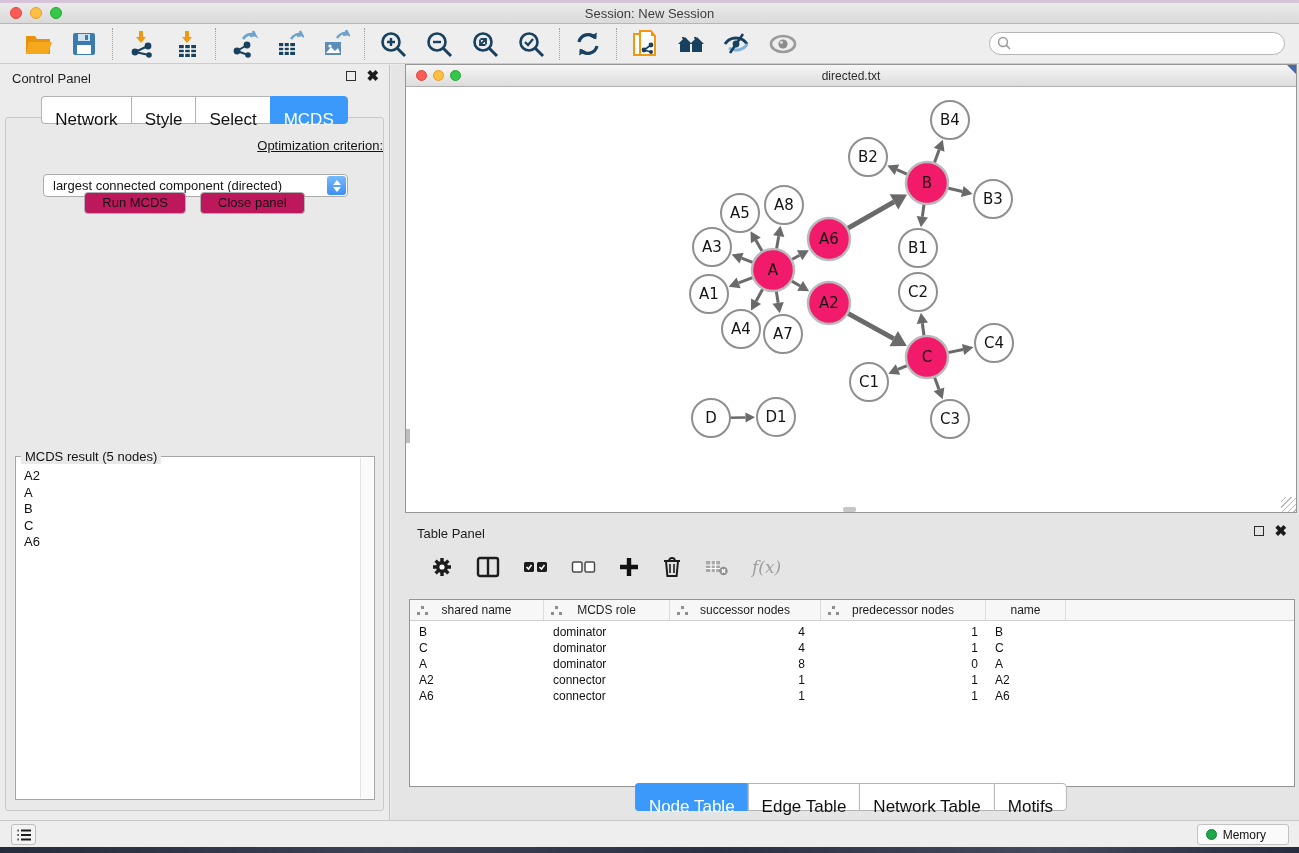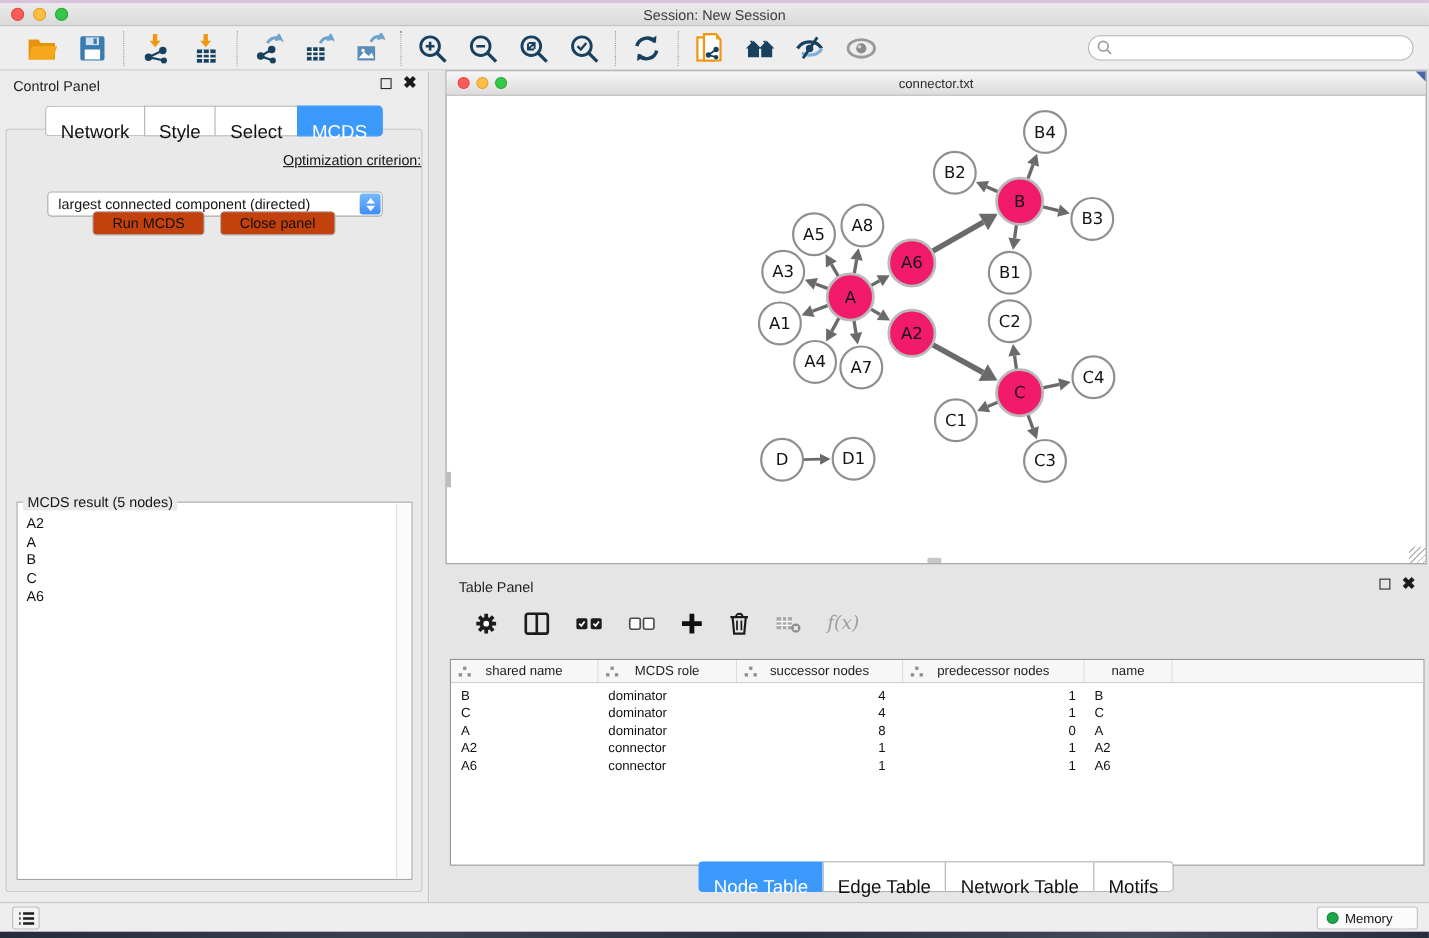--- a/index.html
+++ b/index.html
@@ -60,21 +60,21 @@
     border:1px solid #ababab; border-radius:4px; font-size:13px; line-height:21px;
     padding-left:9px; color:#141414;margin-top:16px; }
   #criterion .stepper { position:absolute; right:1px; top:1px; bottom:1px; width:19px;
     background:linear-gradient(#77b9fb,#3c8ef8); border-radius:3px;
     display:flex; flex-direction:column; align-items:center; justify-content:center; gap:2px; }
   .chev-up { width:0; height:0; border-left:4px solid transparent; border-right:4px solid transparent;
     border-bottom:5px solid #fff; }
   .chev-down { width:0; height:0; border-left:4px solid transparent; border-right:4px solid transparent;
     border-top:5px solid #fff; }
   #cp-buttons { position:absolute; top:74px; left:0; right:0; display:flex; justify-content:center; gap:14px; }
-  .cp-btn { height:22px; padding:0 17px; background:#c2410c; border:1px solid #b0b0b0; border-radius:4px;
+  .cp-btn { height:22px; padding:0 17px; background:#be185d; border:1px solid #b0b0b0; border-radius:4px;
     font-size:13px; color:#111; line-height:20px; }
   #result-box { position:absolute; left:9px; right:8px; top:338px; bottom:10px;
     border:1px solid #a5a5a5; background:#fff; }
   #result-legend { position:absolute; top:-8px; left:5px; background:#e9e9e9; padding:0 4px;
     font-size:13px; color:#141414; }
   #mcds-list { position:absolute; inset:1px 14px 1px 1px; padding:10px 7px 0; font-size:13px; overflow:hidden; }
   .mcds-item { line-height:16.5px; color:#101010; }
   #result-scroll { position:absolute; top:1px; bottom:1px; right:1px; width:13px;
     background:#fafafa; border-left:1px solid #e2e2e2; }
 
@@ -341,21 +341,21 @@
 </div>
 
 <div id="right-area">
   <div id="network-window">
     <div id="nw-titlebar">
       <div class="lights">
         <span class="light red"></span>
         <span class="light yellow"></span>
         <span class="light green"></span>
       </div>
-      <div id="nw-title">connector.txt</div>
+      <div id="nw-title">directed.txt</div>
       <div id="nw-corner"></div>
     </div>
     <div id="nw-canvas">
       <svg id="graph-svg" width="888" height="426" viewBox="406 87 888 426">
           <line x1="755.2097456261881" y1="275.67134539017945" x2="738.5880020111817" y2="281.90449924580685" stroke="#6a6a6a" stroke-width="3"></line>
           <polygon points="728.6629127289499,285.6264077266438 736.5865983941279,276.5674229336633 740.5894056282356,287.2415755579504" fill="#6a6a6a"></polygon>
           <line x1="755.221751558518" y1="262.29672599747397" x2="741.5680342500438" y2="257.14860307788535" stroke="#6a6a6a" stroke-width="3"></line>
           <polygon points="731.6496430142696,253.4088817922656 743.5790164508015,251.81512854544073 739.557052049286,262.48207761032995" fill="#6a6a6a"></polygon>
           <line x1="763.9415022328202" y1="285.70160525823786" x2="756.0657120759413" y2="300.22259335998336" stroke="#6a6a6a" stroke-width="3"></line>
           <polygon points="751.0120238479357,309.5403310303687 751.05523049847,297.50504402982943 761.0761936534126,302.9401426901373" fill="#6a6a6a"></polygon>

